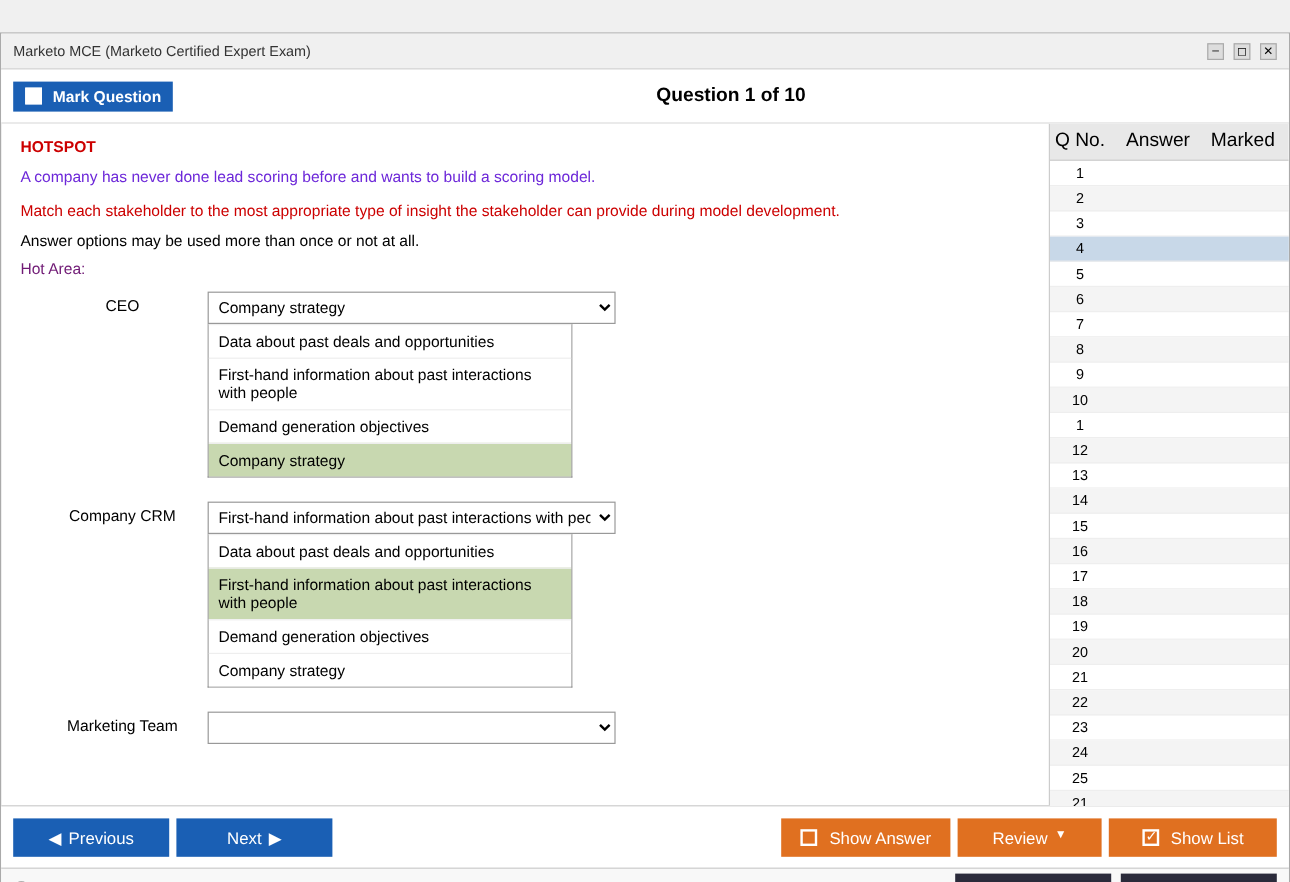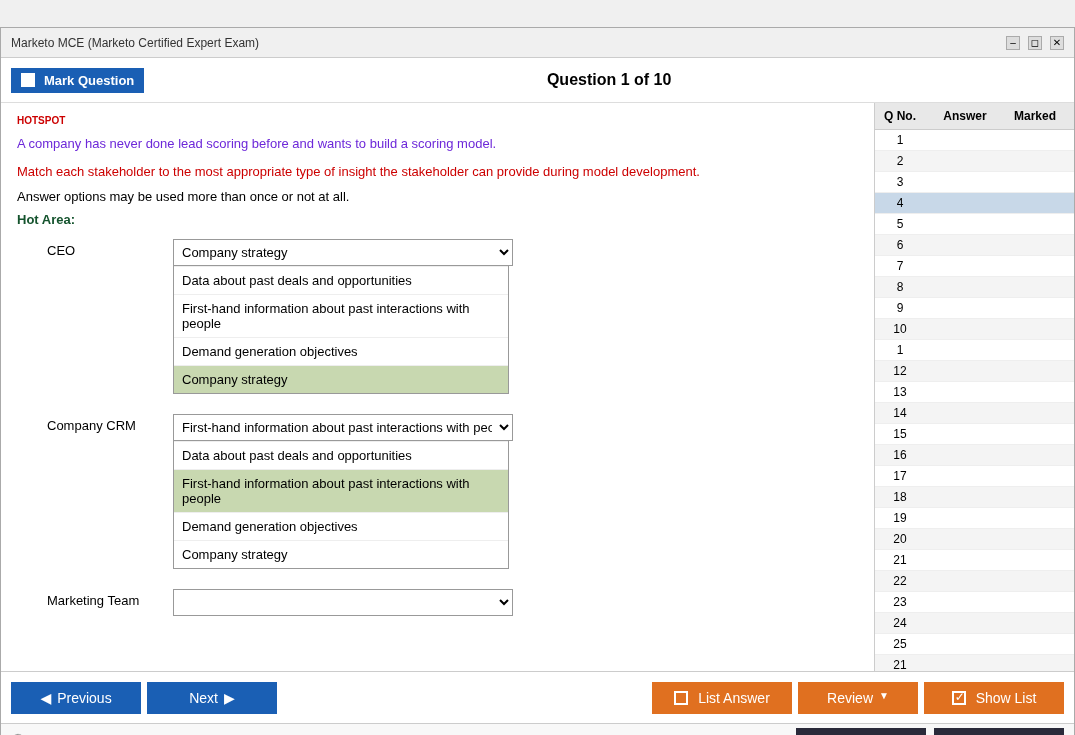--- a/index.html
+++ b/index.html
@@ -13,37 +13,37 @@
     .title-bar-btn { width: 14px; height: 14px; background: #ddd; border: 1px solid #aaa; cursor: pointer; font-size: 10px; display: flex; align-items: center; justify-content: center; }
 
     .toolbar { background: #fff; border-bottom: 1px solid #ddd; padding: 6px 10px; display: flex; align-items: center; gap: 10px; height: 45px; }
     .mark-question-btn { background: #1a5fb4; color: #fff; border: none; padding: 5px 10px; font-size: 13px; font-weight: bold; cursor: pointer; display: flex; align-items: center; gap: 5px; }
     .question-title { flex: 1; text-align: center; font-size: 16px; font-weight: bold; color: #000; }
 
     .main-area { display: flex; flex: 1; overflow: hidden; }
 
     .question-area { flex: 1; padding: 12px 16px; overflow-y: auto; }
 
-    .hotspot-label { color: #c00; font-weight: bold; margin-bottom: 8px; font-size: 10px; }
+    .hotspot-label { color: #c00; font-weight: bold; margin-bottom: 8px; font-size: 13px; }
     .question-text { color: #6d28d9; margin-bottom: 8px; font-size: 13px; line-height: 1.5; }
     .question-instruction { color: #c00; margin-bottom: 8px; font-size: 13px; line-height: 1.5; }
     .question-note { color: #000; margin-bottom: 8px; font-size: 13px; }
-    .hot-area-label { color: #14532d; font-weight: bold; margin-bottom: 12px; font-size: 13px; }
+    .hot-area-label { color: #701a75; font-weight: normal; margin-bottom: 12px; font-size: 13px; }
 
     .hotspot-table { margin-left: 30px; margin-top: 8px; }
     .hotspot-row { display: flex; align-items: flex-start; margin-bottom: 20px; gap: 16px; }
-    .hotspot-row-label { width: 110px; text-align: left; font-size: 13px; padding-top: 4px; color: #000; }
+    .hotspot-row-label { width: 110px; text-align: center; font-size: 13px; padding-top: 4px; color: #000; }
     .hotspot-dropdown-container { width: 340px; }
     .hotspot-select { width: 100%; padding: 4px; border: 1px solid #999; font-size: 13px; background: #fff; }
-    .hotspot-options-list { border: 1px solid #999; border-top: none; width: 336px; }
+    .hotspot-options-list { border: 1px solid #999; border-top: none; width: 304px; }
     .hotspot-option { padding: 6px 8px; border-top: 1px solid #eee; font-size: 13px; cursor: pointer; background: #fff; color: #000; }
     .hotspot-option.selected { background: #c8d8b0; color: #000; }
 
     .sidebar { width: 200px; border-left: 1px solid #ccc; background: #fff; overflow: hidden; display: flex; flex-direction: column; }
-    .sidebar-header { display: flex; background: #e8e8e8; border-bottom: 1px solid #ccc; font-size: 12px; font-weight: bold; padding: 4px 0; }
+    .sidebar-header { display: flex; background: #e8e8e8; border-bottom: 1px solid #ccc; font-size: 16px; font-weight: normal; padding: 4px 0; }
     .sidebar-col-qno { width: 50px; text-align: center; padding: 2px 4px; }
     .sidebar-col-answer { width: 80px; text-align: center; padding: 2px 4px; }
     .sidebar-col-marked { width: 60px; text-align: center; padding: 2px 4px; }
     .sidebar-scroll { overflow-y: auto; flex: 1; }
     .sidebar-row { display: flex; font-size: 12px; border-bottom: 1px solid #eee; }
     .sidebar-row:nth-child(even) { background: #f4f4f4; }
     .sidebar-row.current { background: #c8d8e8; }
     .sidebar-cell { padding: 3px 4px; }
     .sidebar-cell-qno { width: 50px; text-align: center; }
     .sidebar-cell-answer { width: 80px; }
@@ -297,21 +297,21 @@
       <span>◀</span>
       <span>Previous</span>
     </button>
     <button class="btn-next">
       <span>Next</span>
       <span>▶</span>
     </button>
     <div class="btn-spacer"></div>
     <button class="btn-show-answer">
       <span class="checkbox-icon" style="border-color:#fff; background: #e07020;"></span>
-      <span>List Answer</span>
+      <span>Show Answer</span>
     </button>
     <button class="btn-review">
       <span>Review</span>
       <span style="font-size:10px;">▼</span>
     </button>
     <button class="btn-show-list">
       <span class="checkbox-icon checked" style="border-color:#fff; background: #e07020;"></span>
       <span>Show List</span>
     </button>
   </div>

